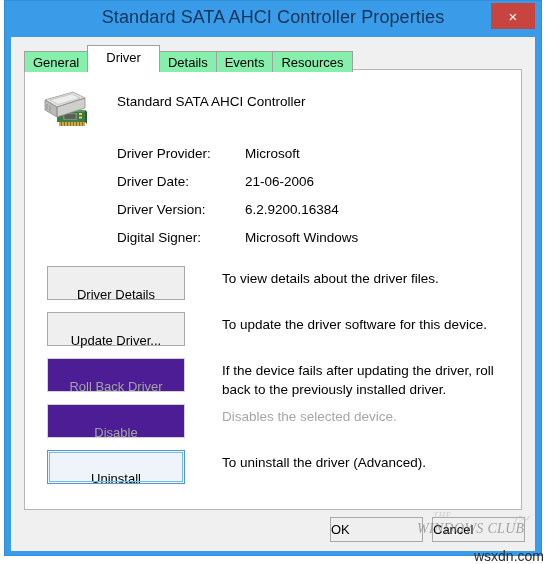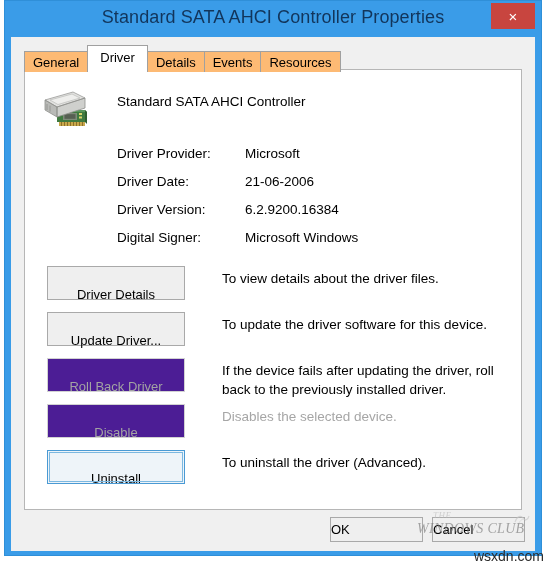--- a/index.html
+++ b/index.html
@@ -88,37 +88,37 @@
     align-items: flex-end;
     z-index: 5;
   }
   .tab {
     position: relative;
     height: 21px;
     line-height: 21px;
     padding: 0 8px;
     font-size: 13px;
     color: #000000;
-    background: #fdba74;
+    background: #86efac;
     border: 1px solid #a0a0a0;
     border-bottom: none;
     box-sizing: border-box;
     cursor: pointer;
     margin-right: -1px;
     top: 2px;
     white-space: nowrap;
   }
   .tab.active {
     background: #ffffff;
     height: 25px;
     line-height: 24px;
     top: 0px;
     z-index: 6;
     border-color: #a0a0a0;
-    padding: 0 12px;
+    padding: 0 18px;
   }
 
   
   .tab-panel {
     position: absolute;
     left: 13px;
     top: 32px;
     width: 498px;
     height: 441px;
     background: #ffffff;

